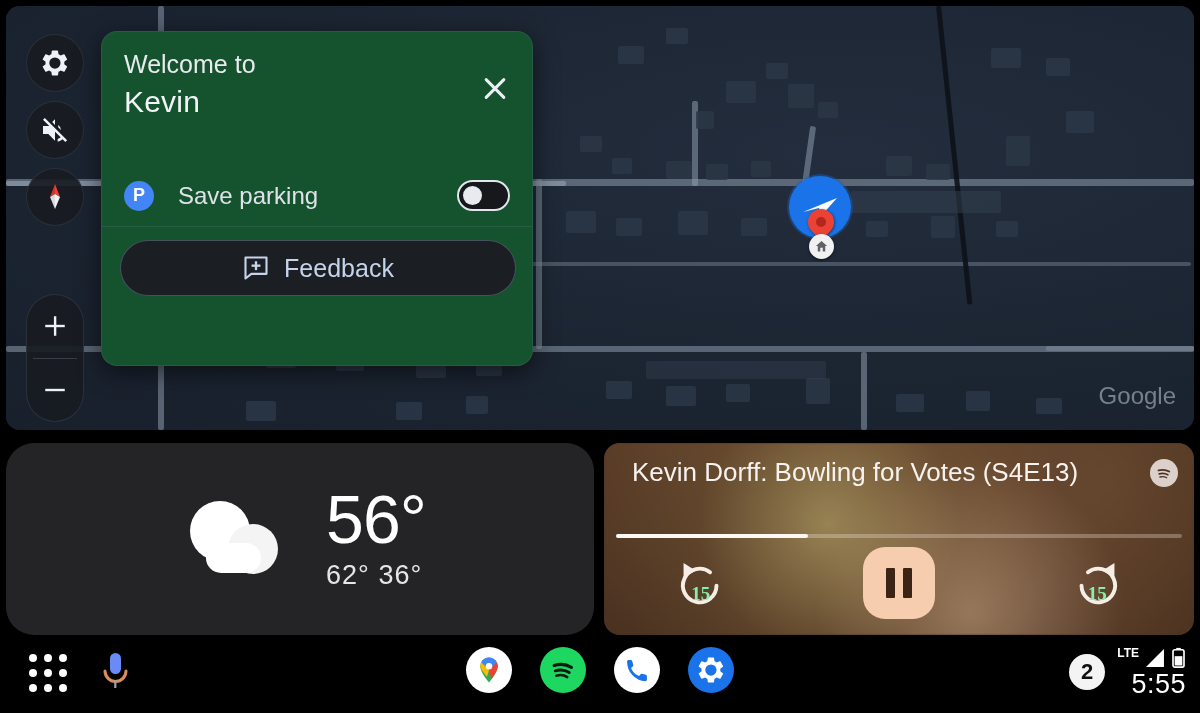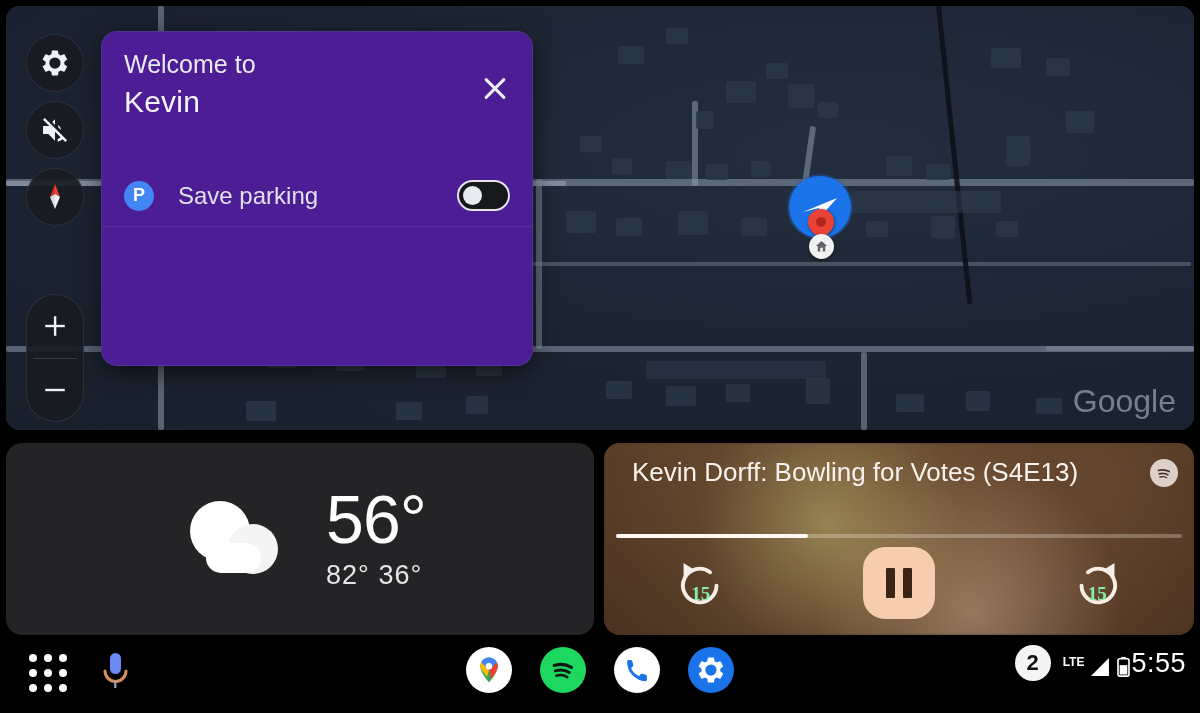--- a/index.html
+++ b/index.html
@@ -31,22 +31,22 @@
   .hwy {
     position: absolute; background: #0d1118; opacity: .9; border-radius: 2px;
   }
 
   .watermark {
     position: absolute; right: 14px; top: 10px;
     font-size: 27px; letter-spacing: .5px;
     color: #5a6575; opacity: .75;
   }
   .google-attr {
-    position: absolute; right: 18px; bottom: 10px;
-    font-size: 32px; color: #9aa4b2; opacity: .72;
+    position: absolute; right: 18px; bottom: 20px;
+    font-size: 24px; color: #9aa4b2; opacity: .72;
     font-family: "Liberation Sans", sans-serif;
   }
 
   
   #marker-cluster { position: absolute; left: 783px; top: 170px; width: 70px; height: 90px; }
   .nav-dot {
     position: absolute; left: 0; top: 0; width: 62px; height: 62px;
     border-radius: 50%; background: #1a73e8;
     box-shadow: 0 0 0 2px rgba(30,90,180,.45);
   }
@@ -86,21 +86,21 @@
   .zoom-half {
     flex: 1; display: flex; align-items: center; justify-content: center;
     color: #eceff4;
   }
   .zoom-div { height: 1px; background: rgba(150,160,175,.25); margin: 0 6px; }
 
   
   #welcome-dialog {
     position: absolute; left: 95px; top: 25px;
     width: 432px; height: 335px;
-    background: #4c1d95; border-radius: 16px;
+    background: #14532d; border-radius: 16px;
     border: 1px solid rgba(110,125,150,.22);
     box-shadow: 0 6px 24px rgba(0,0,0,.55);
     overflow: hidden;
   }
   .dlg-pad { padding: 18px 22px 0 22px; }
   .dlg-line1 { font-size: 25px; color: #e8eaee; font-weight: 400; }
   .dlg-line2 { font-size: 30px; color: #f2f4f8; font-weight: 400; margin-top: 6px; letter-spacing: .2px; }
   #dialog-close {
     position: absolute; right: 20px; top: 40px;
     width: 34px; height: 34px;
@@ -137,21 +137,21 @@
     gap: 14px;
   }
   #feedback-button { top: 208px; }
   #restart-button  { top: 286px; }
   .dlg-btn-label { font-size: 25px; color: #c5d4ea; }
 
   
   #weather-card {
     position: absolute; left: 6px; top: 443px;
     width: 588px; height: 192px;
-    background: #242427; border-radius: 16px;
+    background: #242427; border-radius: 28px;
     display: flex; align-items: center; justify-content: center; gap: 34px;
   }
   .cloud-wrap { position: relative; width: 118px; height: 84px; }
   .temp-block { display: flex; flex-direction: column; align-items: flex-start; }
   .temp-now { font-size: 68px; color: #fff; font-weight: 400; line-height: .95; letter-spacing: -1px; }
   .temp-hl { font-size: 27px; color: #e6e6e8; margin-top: 8px; letter-spacing: 1px; }
 
   
   #media-card {
     position: absolute; left: 604px; top: 443px;
@@ -228,21 +228,21 @@
 
   #status-cluster {
     position: absolute; right: 14px; top: 10px;
     display: flex; align-items: center; gap: 12px;
   }
   #notif-badge {
     width: 36px; height: 36px; border-radius: 50%; background: #f4f4f4;
     color: #111; font-size: 22px; font-weight: 700;
     display: flex; align-items: center; justify-content: center;
   }
-  .sys-col { display: flex; flex-direction: row; align-items: flex-end; }
+  .sys-col { display: flex; flex-direction: column; align-items: flex-end; }
   .sys-row { display: flex; align-items: flex-end; gap: 5px; height: 24px; }
   .lte-label { font-size: 12px; color: #fff; font-weight: 700; line-height: 1; margin-bottom: 10px; }
   .clock { font-size: 27px; color: #fff; line-height: 1.05; margin-top: 1px; letter-spacing: .5px; }
 </style>
 </head>
 <body>
 
 <div id="screen">
 
   <div id="map-area">
@@ -370,35 +370,43 @@
       </div>
 
       <div id="save-parking-row">
         <div class="park-badge">P</div>
         <div class="park-label">Save parking</div>
         <div class="toggle">
           <div class="knob"></div>
         </div>
       </div>
 
+      <div class="dlg-btn" id="feedback-button">
+        <svg width="28" height="28" viewBox="0 0 24 24">
+          <path d="M3 3h18v14H8l-5 4V3Z" fill="none" stroke="#c5d4ea" stroke-width="1.8" stroke-linejoin="round"></path>
+          <rect x="11" y="6.2" width="2" height="7.6" fill="#c5d4ea"></rect>
+          <rect x="8.2" y="9" width="7.6" height="2" fill="#c5d4ea"></rect>
+        </svg>
+        <span class="dlg-btn-label">Feedback</span>
+      </div>
 
     </div>
   </div>
 
   <div id="weather-card">
     <div class="cloud-wrap">
       <svg width="118" height="84" viewBox="0 0 118 84">
         <circle cx="46" cy="34" r="30" fill="#ffffff"></circle>
         <circle cx="79" cy="52" r="25" fill="#f4f4f4"></circle>
         <rect x="32" y="46" width="55" height="30" rx="15" fill="#ffffff"></rect>
       </svg>
     </div>
     <div class="temp-block">
       <div class="temp-now">56°</div>
-      <div class="temp-hl">82° 36°</div>
+      <div class="temp-hl">62° 36°</div>
     </div>
   </div>
 
   <div id="media-card">
     <div class="art-blur"></div>
     <div class="media-title">Kevin Dorff: Bowling for Votes (S4E13)</div>
 
     <div id="spotify-icon">
       <svg width="22" height="22" viewBox="0 0 24 24">
         <path d="M6 9.2c4-1.1 8.4-.7 11.7 1.2" stroke="#4a3324" stroke-width="2" fill="none" stroke-linecap="round"></path>

